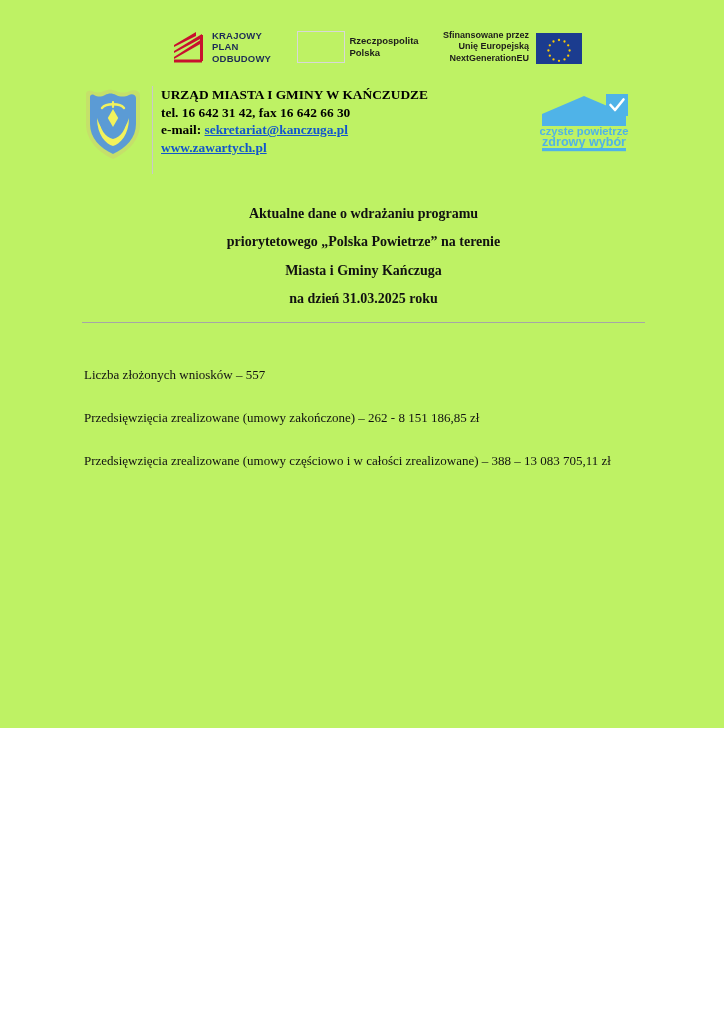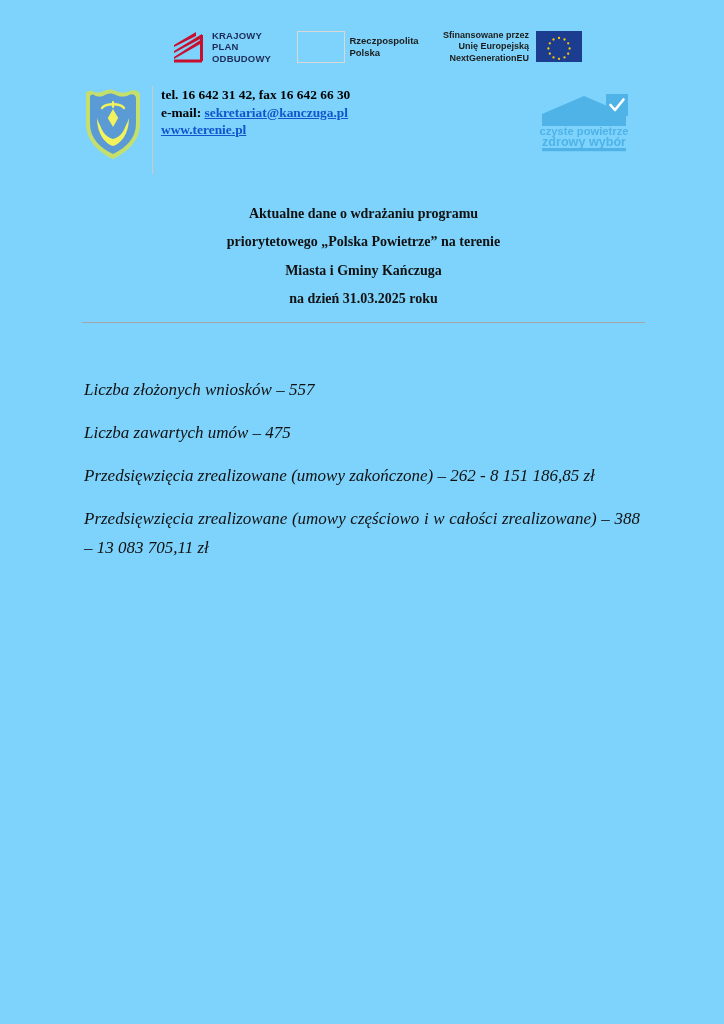--- a/index.html
+++ b/index.html
@@ -3,22 +3,22 @@
 <meta charset="utf-8">
 <style>
   html, body {
     margin: 0;
     padding: 0;
     background: #ffffff;
   }
   .page {
     position: relative;
     width: 724px;
-    height: 1024px;
-    background: #7dd3fc;
+    height: 728px;
+    background: #bef264;
     overflow: hidden;
     font-family: "Liberation Serif", "DejaVu Serif", serif;
     color: #000000;
   }
 
   
   .logo-strip {
     position: absolute;
     left: 172px;
     top: 24px;
@@ -73,21 +73,21 @@
     font-weight: bold;
     font-size: 9.5px;
     line-height: 11.6px;
     color: #1d1d1b;
     white-space: nowrap;
   }
 
   
   .eu {
     display: flex;
-    align-items: center;
+    align-items: flex-end;
     gap: 7px;
     margin-left: 12px;
   }
   .eu-text {
     font-family: "Liberation Sans", "DejaVu Sans", sans-serif;
     font-weight: bold;
     font-size: 9px;
     line-height: 11.2px;
     color: #1d1d1b;
     text-align: right;
@@ -160,27 +160,26 @@
     top: 322px;
     width: 563px;
     height: 1px;
     background: #a6a6a6;
   }
 
   
   .body-block {
     position: absolute;
     left: 84px;
-    top: 375px;
+    top: 360px;
     width: 556px;
     font-family: "Liberation Serif", "DejaVu Serif", serif;
-    font-size: 17px;
+    font-size: 13px;
     line-height: 29px;
     color: #111111;
-    font-style: italic;
   }
   .body-block p {
     margin: 0 0 14px 0;
   }
   .body-block p.justified {
     text-align: justify;
     text-align-last: left;
   }
 </style>
 </head>
@@ -267,23 +266,24 @@
         <g fill="#f2f25c">
           <polygon points="31,21 36.2,30 25.8,30"></polygon>
           <polygon points="31,39 25.8,30 36.2,30"></polygon>
         </g>
       </svg>
     </span>
 
     <span class="divider-v"></span>
 
     <div class="addr">
+      <div>URZĄD MIASTA I GMINY W KAŃCZUDZE</div>
       <div>tel. 16 642 31 42, fax 16 642 66 30</div>
       <div><span>e-mail:</span> <a href="#">sekretariat@kanczuga.pl</a></div>
-      <div><a href="#">www.terenie.pl</a></div>
+      <div><a href="#">www.zawartych.pl</a></div>
     </div>
   </div>
 
   <div style="position:absolute; left:530px; top:92px; width:112px; height:62px;">
     <svg width="112" height="62" viewBox="0 0 112 62">
 
       <path d="M12 34 L12 22 L54 4 L96 22 L96 34 Z" fill="#4fb3e8"></path>
 
       <rect x="76" y="2" width="22" height="22" fill="#4fb3e8"></rect>
       <path d="M80.5 13 L85 18 L93.5 7.5" stroke="#ffffff" stroke-width="2.6" fill="none" stroke-linecap="round" stroke-linejoin="round"></path>
@@ -298,18 +298,17 @@
     <div>Aktualne dane o wdrażaniu programu</div>
     <div>priorytetowego „Polska Powietrze” na terenie</div>
     <div>Miasta i Gminy Kańczuga</div>
     <div>na dzień 31.03.2025 roku</div>
   </div>
 
   <div class="rule"></div>
 
   <div class="body-block">
     <p>Liczba złożonych wniosków – 557</p>
-    <p>Liczba zawartych umów – 475</p>
     <p>Przedsięwzięcia zrealizowane (umowy zakończone) – 262 - 8 151 186,85 zł</p>
     <p class="justified">Przedsięwzięcia zrealizowane (umowy częściowo i w całości zrealizowane) – 388 – 13 083 705,11 zł</p>
   </div>
 
 </div>
 
 </body></html>

